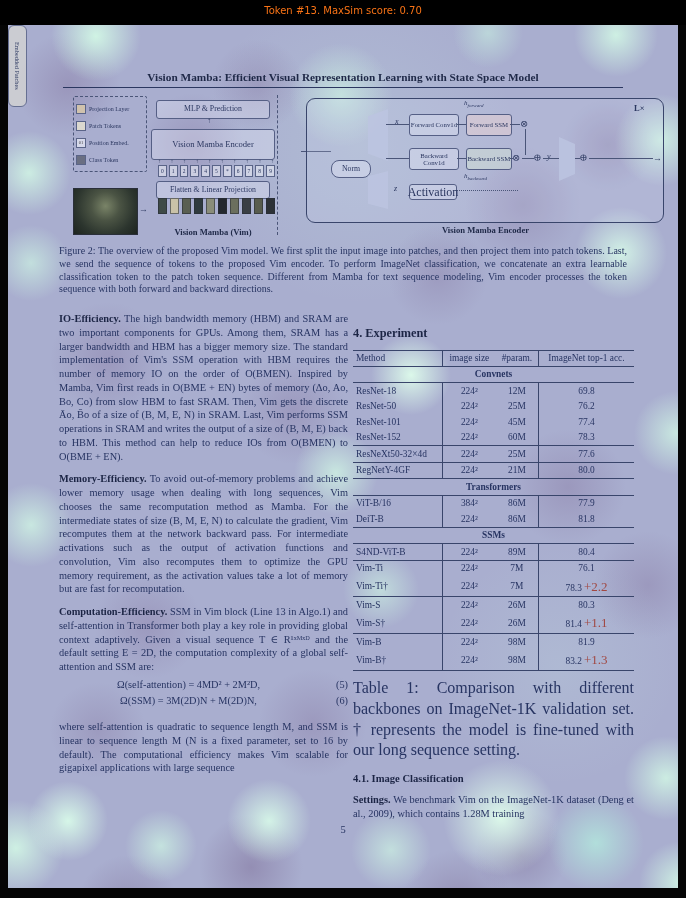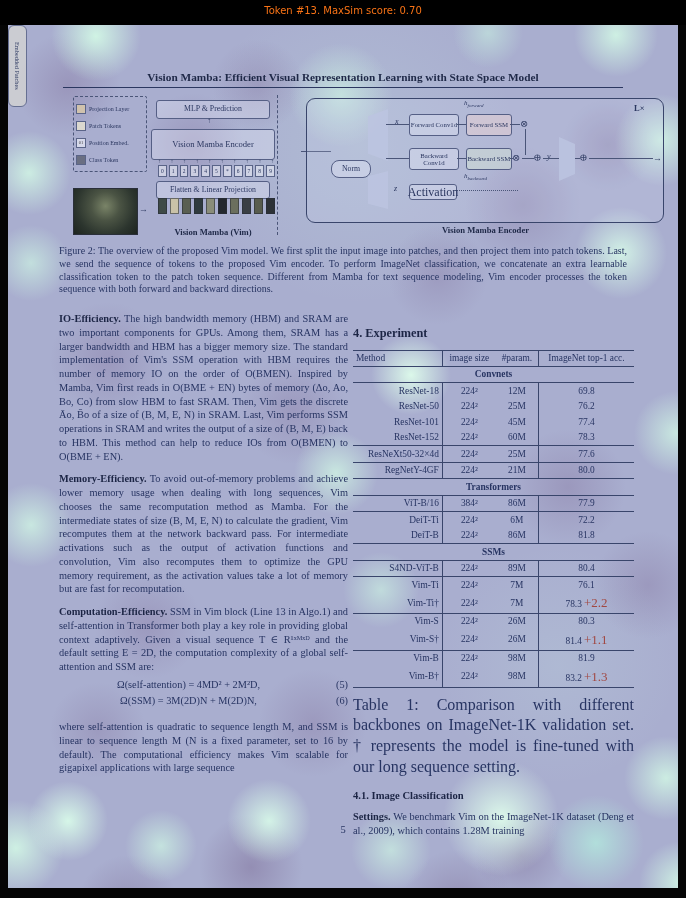--- a/index.html
+++ b/index.html
@@ -109,21 +109,21 @@
   .sec-heading{font-weight:bold;font-size:12.3px;color:#1c2545;margin:13px 0 9px 0;}
   .subsec-heading{font-weight:bold;font-size:10.6px;color:#1c2545;margin:11px 0 7px 0;}
   
   table.results{border-collapse:collapse;width:100%;font-size:9.4px;color:#273462;
                 border-top:1.4px solid #39456b;border-bottom:1.4px solid #39456b;margin-top:3px;}
   table.results td,table.results th{padding:1.5px 3px;font-weight:normal;}
   table.results th{border-bottom:1px solid #39456b;text-align:center;line-height:1.1;padding:2px 3px;}
   table.results th:first-child{text-align:left;}
   table.results td:nth-child(2),table.results td:nth-child(4),
   table.results th:nth-child(2),table.results th:nth-child(4){border-left:.8px solid #39456b;}
-  table.results td:nth-child(1){text-align:right;}
+  table.results td:nth-child(1){text-align:left;}
   table.results td:nth-child(2),table.results td:nth-child(3),table.results td:nth-child(4){text-align:center;}
   tr.section-row td{border-top:1px solid #39456b;border-bottom:1px solid #39456b;
                     font-weight:bold;text-align:center !important;border-left:none !important;}
   tr.group-start td{border-top:1px solid #39456b;}
   .delta{color:#a14842;font-size:13px;margin-left:2px;}
   .table-caption{font-size:16px;line-height:1.3;text-align:justify;color:#273462;margin-top:7px;}
   .page-num{left:0;top:799px;width:670px;text-align:center;font-size:10.5px;color:#273462;}
 </style>
 </head>
 <body>
@@ -316,26 +316,20 @@
           </tr>
           <tr class="section-row">
             <td colspan="4">Transformers</td>
           </tr>
           <tr class="group-start">
             <td>ViT-B/16</td>
             <td>384²</td>
             <td>86M</td>
             <td>77.9</td>
           </tr>
-          <tr class="group-start">
-            <td>DeiT-Ti</td>
-            <td>224²</td>
-            <td>6M</td>
-            <td>72.2</td>
-          </tr>
           <tr>
             <td>DeiT-B</td>
             <td>224²</td>
             <td>86M</td>
             <td>81.8</td>
           </tr>
           <tr class="section-row">
             <td colspan="4">SSMs</td>
           </tr>
           <tr class="group-start">

